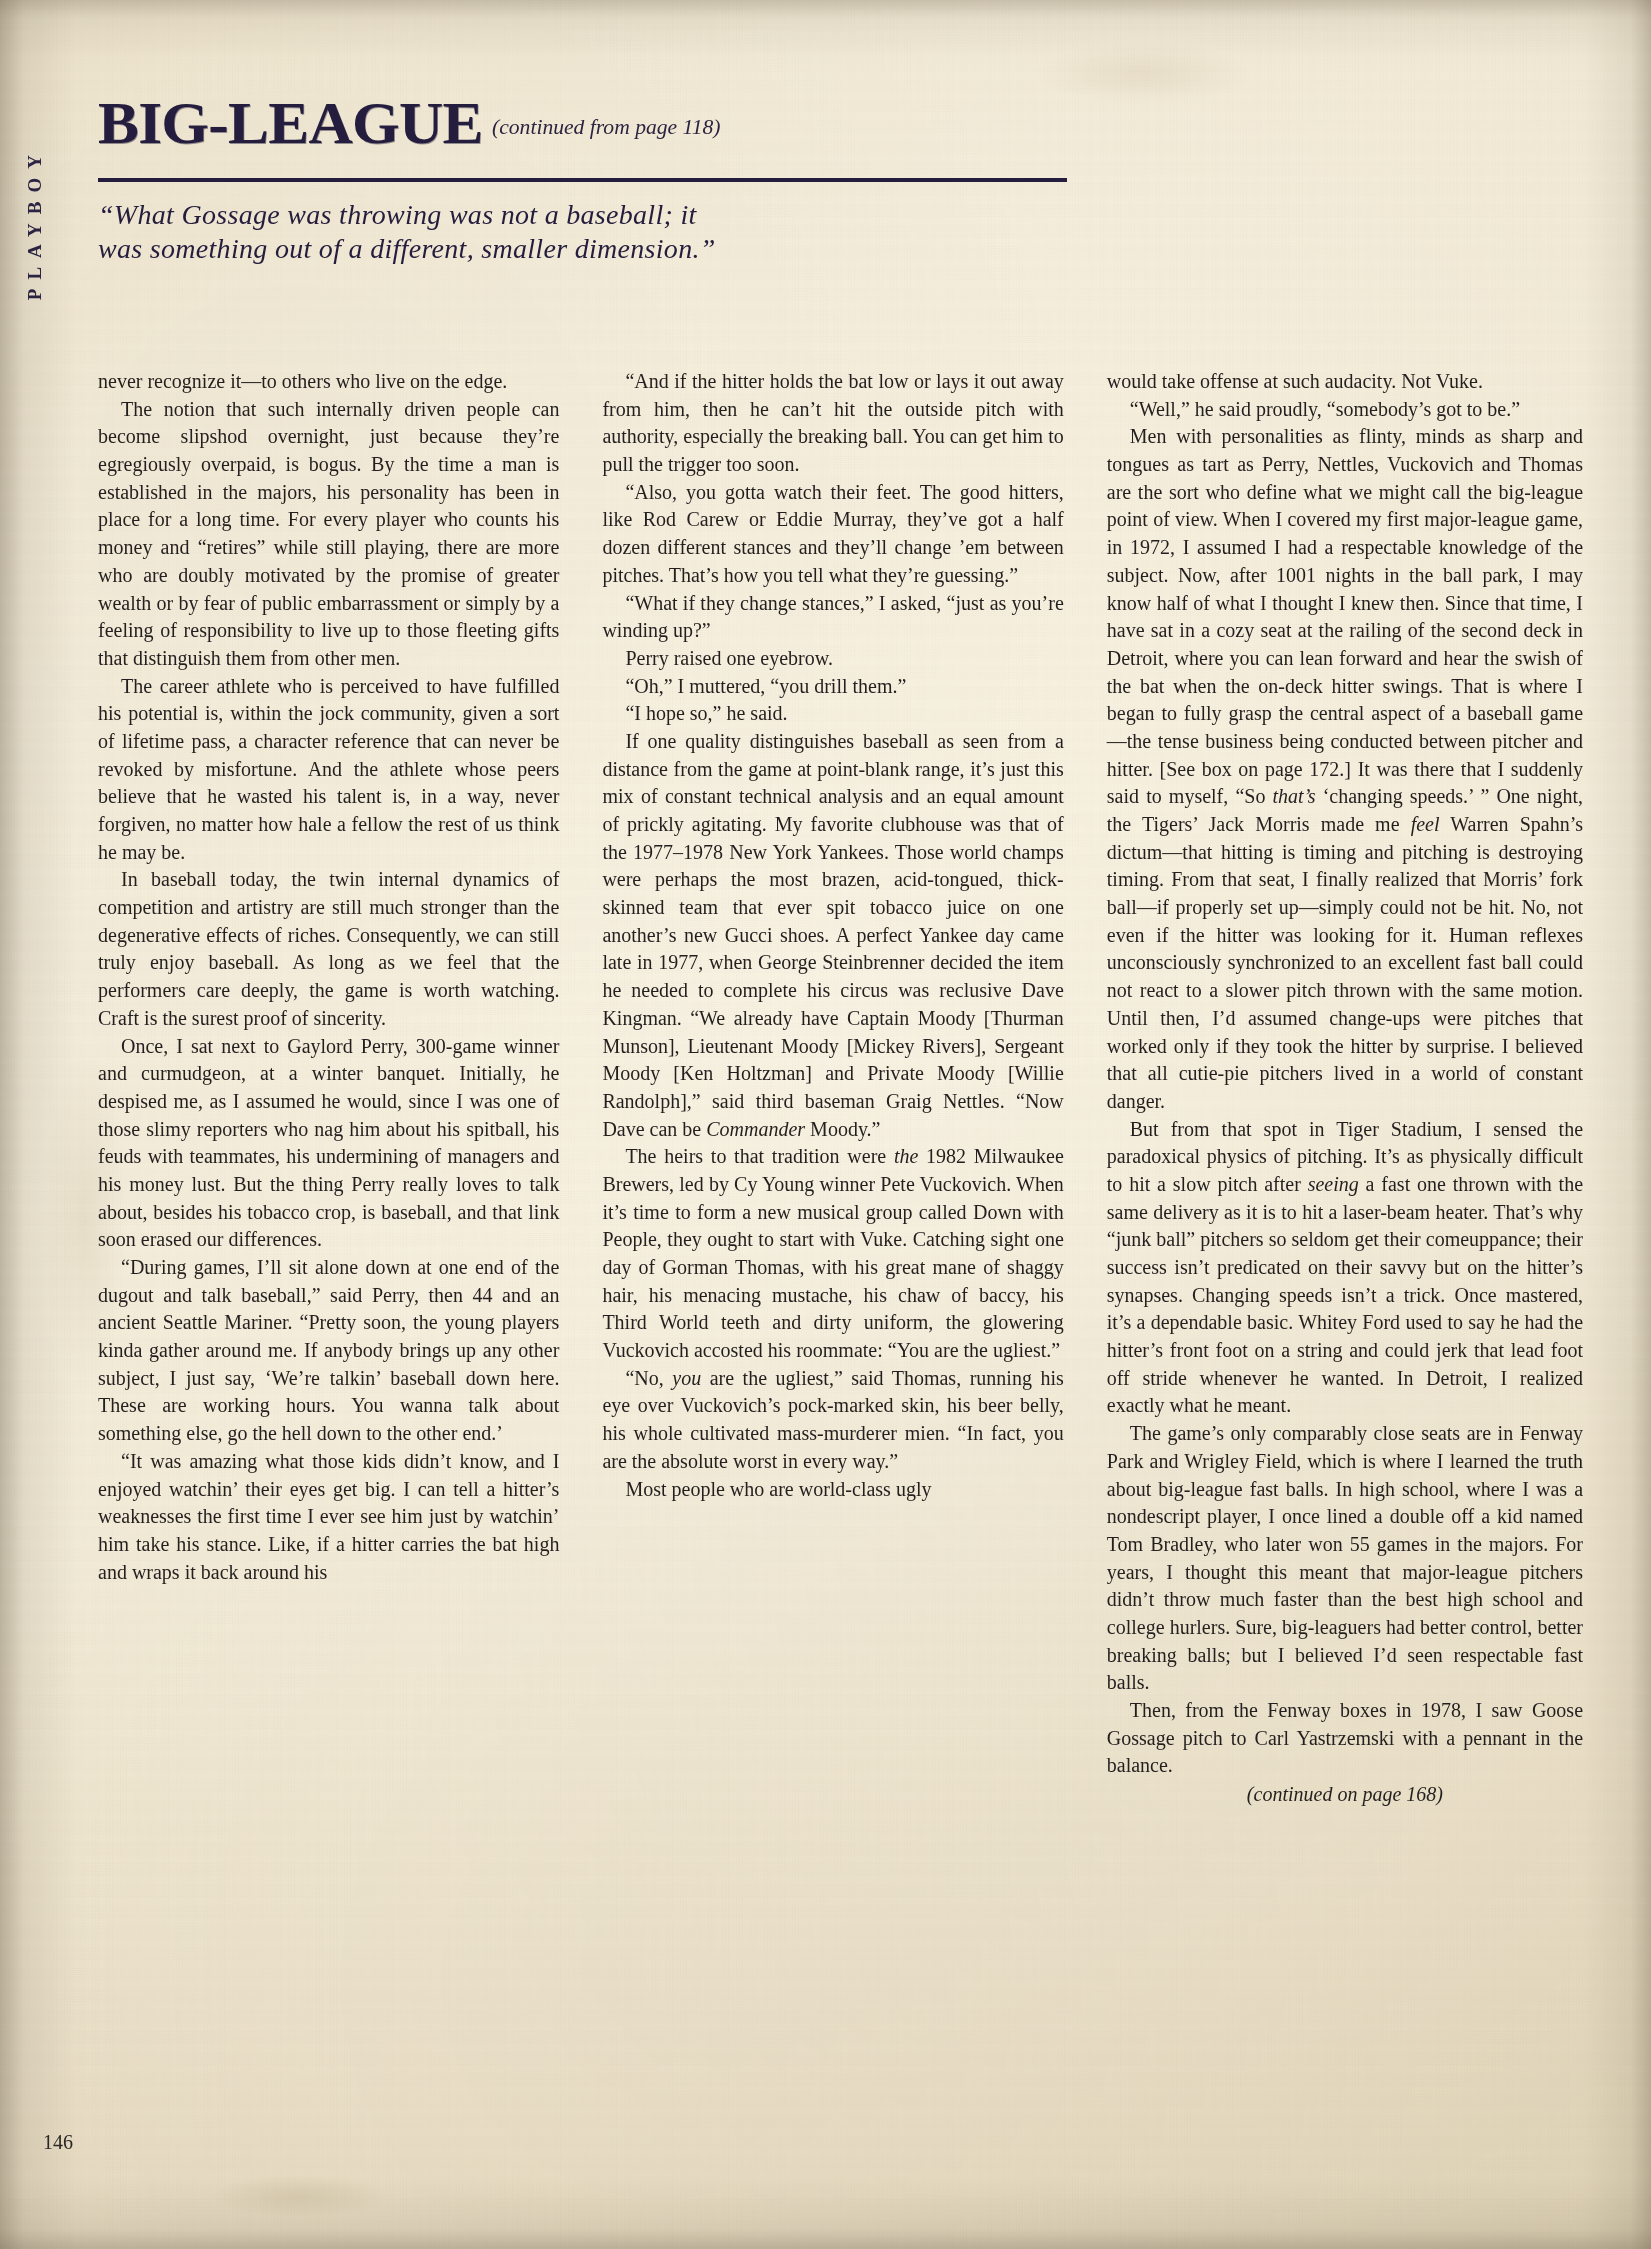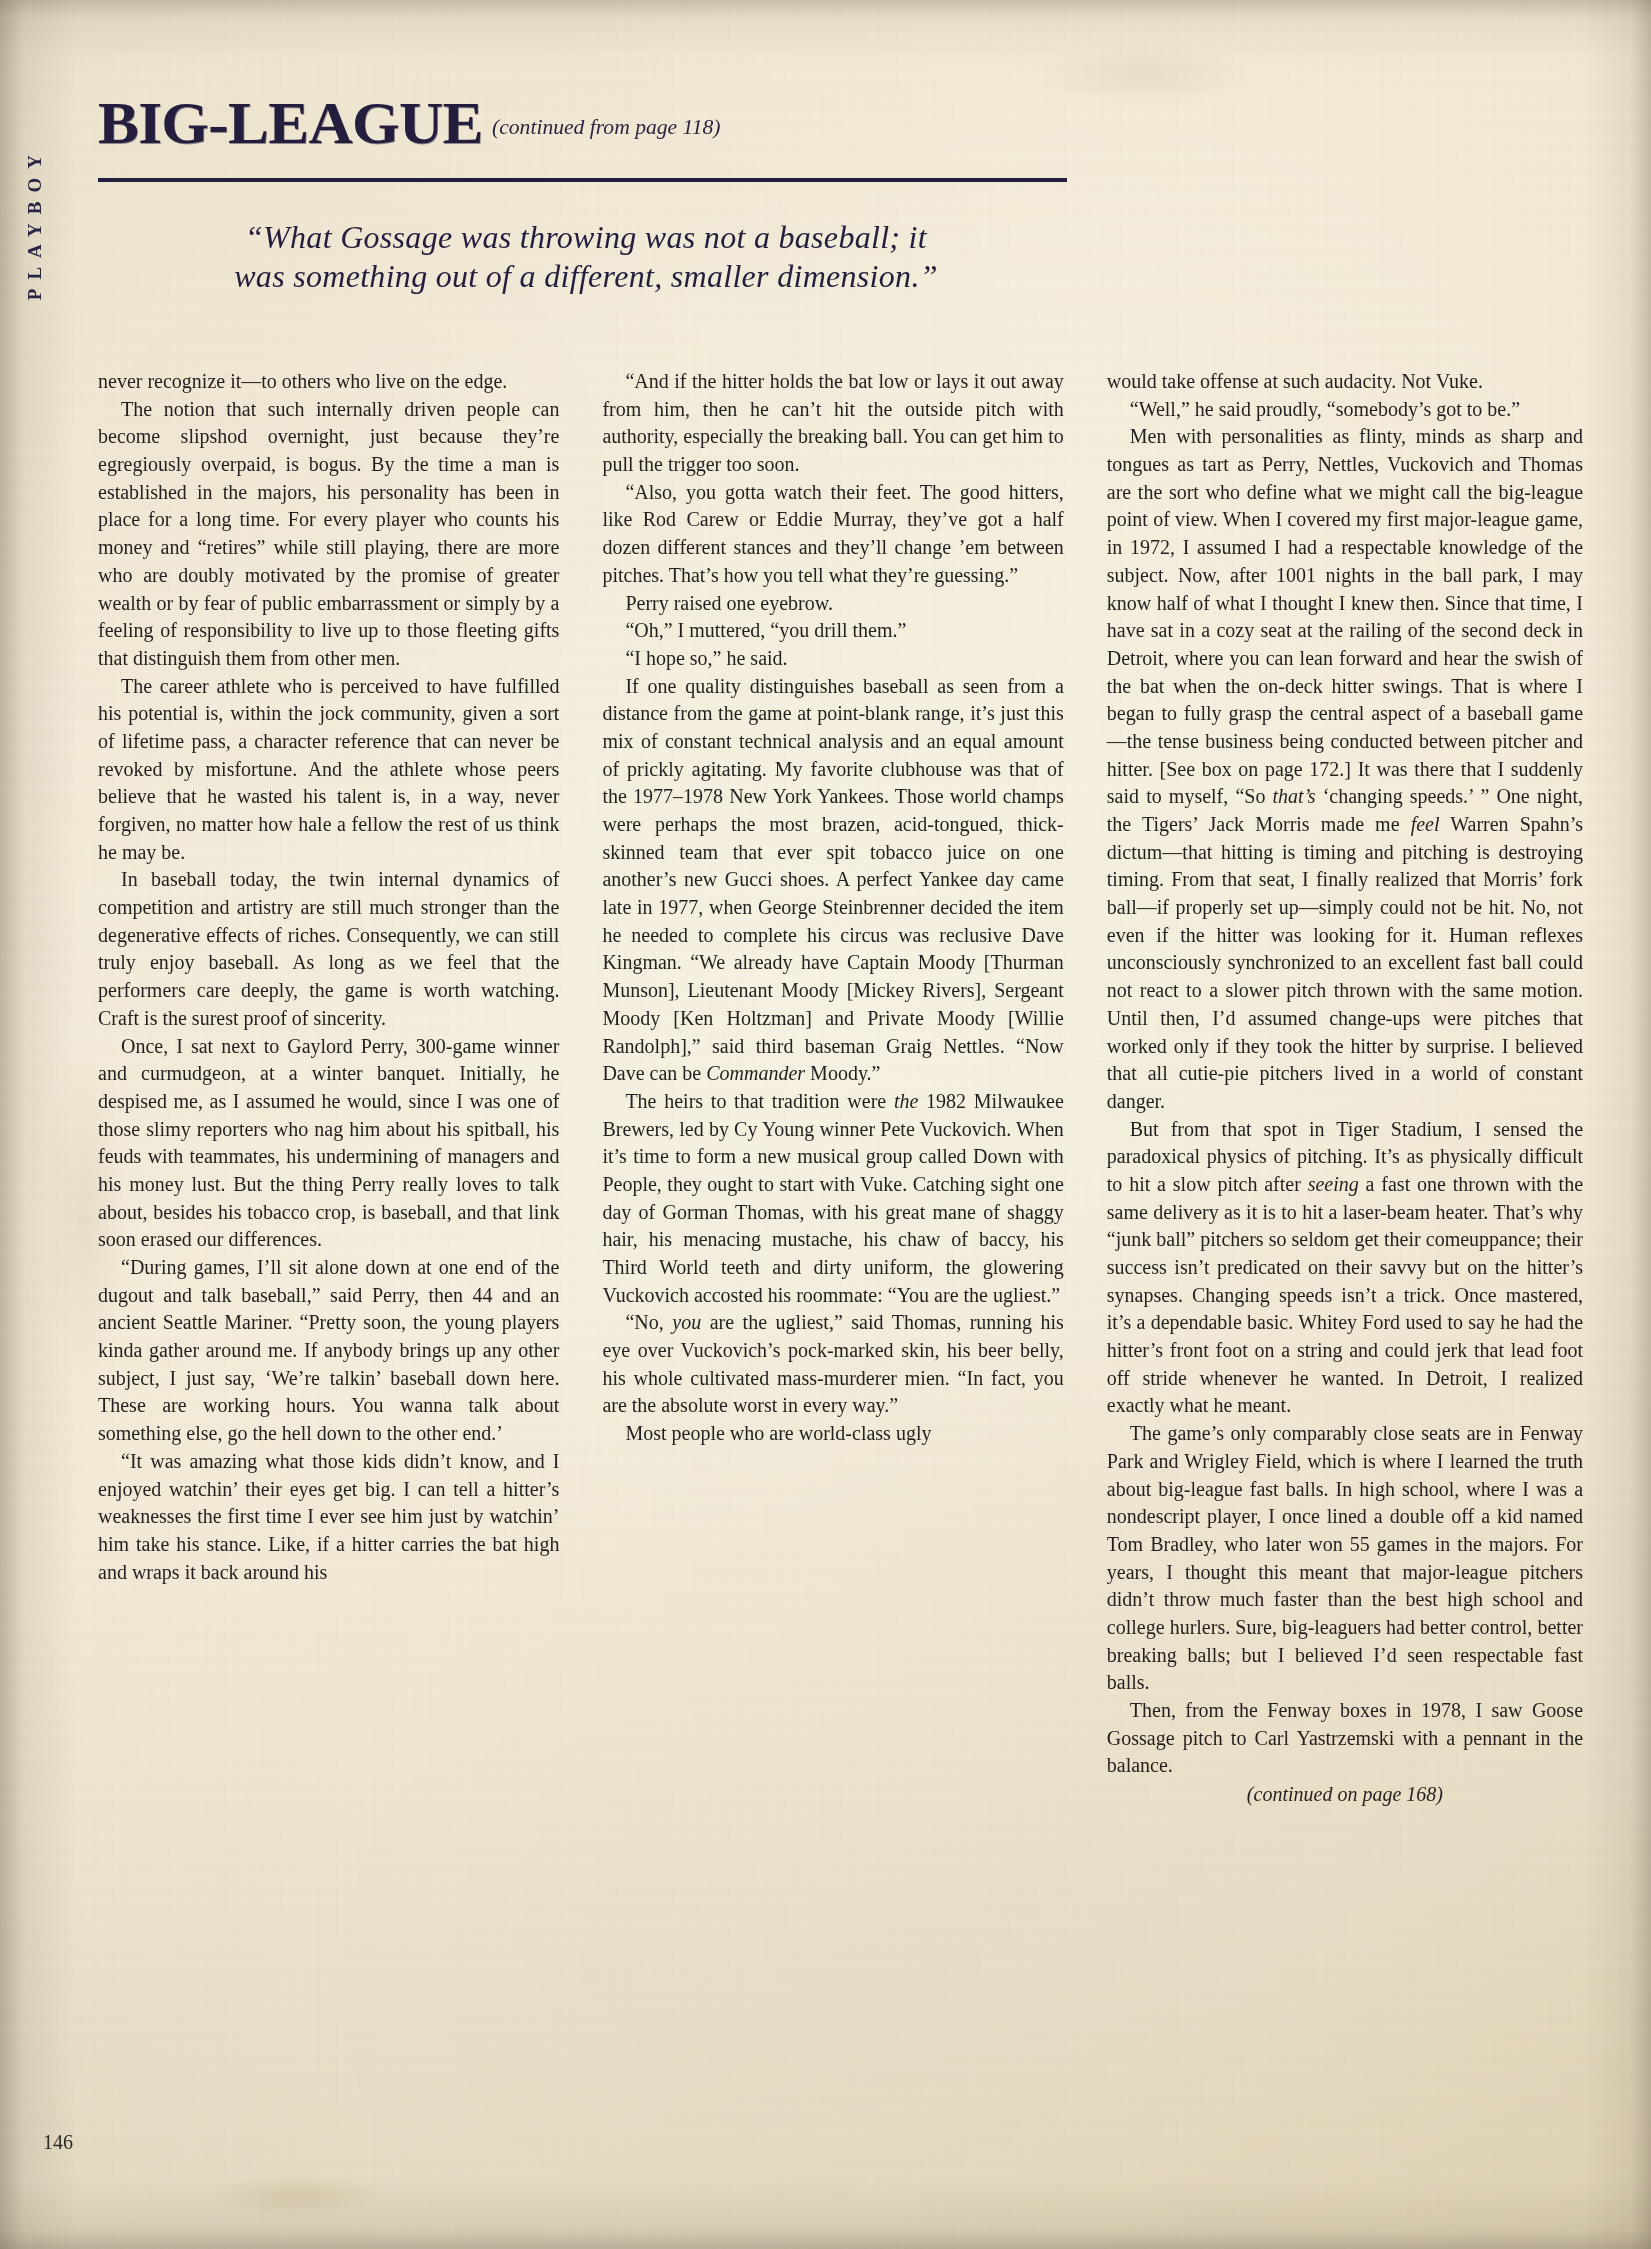--- a/index.html
+++ b/index.html
@@ -115,29 +115,28 @@
     top: 178px;
     width: 969px;
     height: 3.5px;
     background: #241d3d;
   }
 
   
   .deck {
     position: absolute;
     left: 98px;
-    top: 218px;
+    top: 198px;
     width: 976px;
     font-family: "Liberation Serif", "DejaVu Serif", serif;
     font-style: italic;
-    font-size: 32px;
+    font-size: 28px;
     line-height: 1.22;
     color: #241d3d;
     letter-spacing: 0.3px;
-    text-align: center;
   }
   .deck .dl { display: block; white-space: nowrap; }
 
   
   .columns {
     position: absolute;
     left: 98px;
     top: 335px;
     width: 1485px;
     display: flex;
@@ -231,20 +230,21 @@
         <p>The career athlete who is perceived to have fulfilled his potential is, within the jock community, given a sort of lifetime pass, a character reference that can never be revoked by misfortune. And the athlete whose peers believe that he wasted his talent is, in a way, never forgiven, no matter how hale a fellow the rest of us think he may be.</p>
         <p>In baseball today, the twin internal dynamics of competition and artistry are still much stronger than the degenerative effects of riches. Consequently, we can still truly enjoy baseball. As long as we feel that the performers care deeply, the game is worth watching. Craft is the surest proof of sincerity.</p>
         <p>Once, I sat next to Gaylord Perry, 300-game winner and curmudgeon, at a winter banquet. Initially, he despised me, as I assumed he would, since I was one of those slimy reporters who nag him about his spitball, his feuds with teammates, his undermining of managers and his money lust. But the thing Perry really loves to talk about, besides his tobacco crop, is baseball, and that link soon erased our differences.</p>
         <p>“During games, I’ll sit alone down at one end of the dugout and talk baseball,” said Perry, then 44 and an ancient Seattle Mariner. “Pretty soon, the young players kinda gather around me. If anybody brings up any other subject, I just say, ‘We’re talkin’ baseball down here. These are working hours. You wanna talk about something else, go the hell down to the other end.’</p>
         <p>“It was amazing what those kids didn’t know, and I enjoyed watchin’ their eyes get big. I can tell a hitter’s weaknesses the first time I ever see him just by watchin’ him take his stance. Like, if a hitter carries the bat high and wraps it back around his</p>
       </div>
 
       <div class="col col-middle">
         <p>“And if the hitter holds the bat low or lays it out away from him, then he can’t hit the outside pitch with authority, especially the breaking ball. You can get him to pull the trigger too soon.</p>
         <p>“Also, you gotta watch their feet. The good hitters, like Rod Carew or Eddie Murray, they’ve got a half dozen different stances and they’ll change ’em between pitches. That’s how you tell what they’re guessing.”</p>
+        <p>“What if they change stances,” I asked, “just as you’re winding up?”</p>
         <p>Perry raised one eyebrow.</p>
         <p>“Oh,” I muttered, “you drill them.”</p>
         <p>“I hope so,” he said.</p>
         <p>If one quality distinguishes baseball as seen from a distance from the game at point-blank range, it’s just this mix of constant technical analysis and an equal amount of prickly agitating. My favorite clubhouse was that of the 1977–1978 New York Yankees. Those world champs were perhaps the most brazen, acid-tongued, thick-skinned team that ever spit tobacco juice on one another’s new Gucci shoes. A perfect Yankee day came late in 1977, when George Steinbrenner decided the item he needed to complete his circus was reclusive Dave Kingman. “We already have Captain Moody [Thurman Munson], Lieutenant Moody [Mickey Rivers], Sergeant Moody [Ken Holtzman] and Private Moody [Willie Randolph],” said third baseman Graig Nettles. “Now Dave can be <em>Commander</em> Moody.”</p>
         <p>The heirs to that tradition were <em>the</em> 1982 Milwaukee Brewers, led by Cy Young winner Pete Vuckovich. When it’s time to form a new musical group called Down with People, they ought to start with Vuke. Catching sight one day of Gorman Thomas, with his great mane of shaggy hair, his menacing mustache, his chaw of baccy, his Third World teeth and dirty uniform, the glowering Vuckovich accosted his roommate: “You are the ugliest.”</p>
         <p>“No, <em>you</em> are the ugliest,” said Thomas, running his eye over Vuckovich’s pock-marked skin, his beer belly, his whole cultivated mass-murderer mien. “In fact, you are the absolute worst in every way.”</p>
         <p>Most people who are world-class ugly</p>
       </div>
 
       <div class="col col-right">

